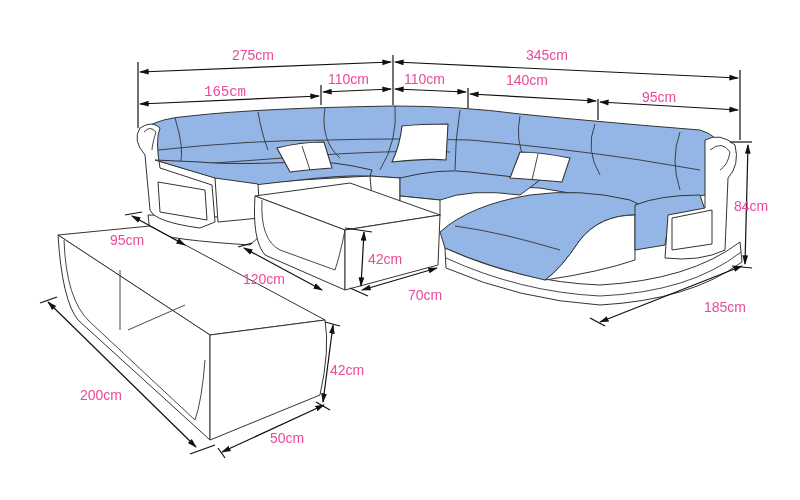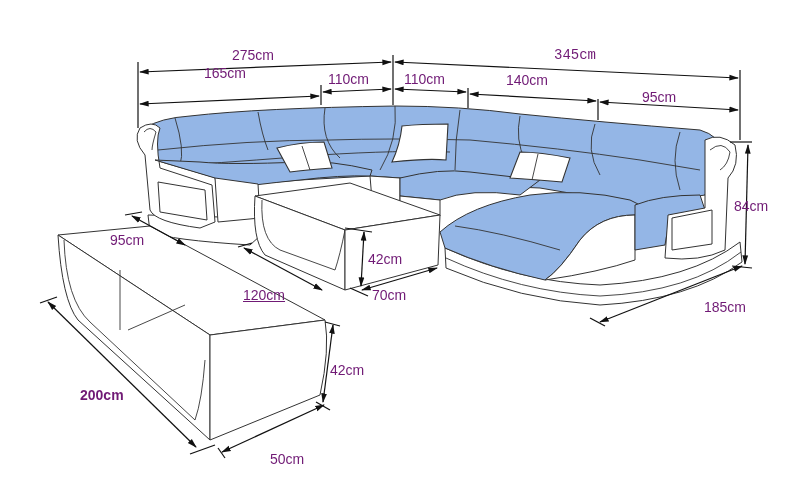--- a/index.html
+++ b/index.html
@@ -1,18 +1,18 @@
 <!DOCTYPE html>
 <html><head>
   <meta charset="utf-8">
   <style>
     html, body { margin: 0; padding: 0; background: #ffffff; }
     body { width: 800px; height: 500px; position: relative; overflow: hidden; font-family: "Liberation Sans", sans-serif; }
     #canvas { position: absolute; left: 0; top: 0; width: 800px; height: 500px; }
-    .dim-label { position: absolute; font-size: 14px; color: #701a75; font-family: "Liberation Sans", sans-serif; white-space: nowrap; line-height: 1; }
+    .dim-label { position: absolute; font-size: 14px; color: #ec4899; font-family: "Liberation Sans", sans-serif; white-space: nowrap; line-height: 1; }
     svg .outline { fill: #ffffff; stroke: #333; stroke-width: 1; stroke-linejoin: round; }
     svg .fabric { fill: #94b6e6; stroke: #333; stroke-width: 1; stroke-linejoin: round; }
     svg .seam { fill: none; stroke: #333; stroke-width: 0.9; }
     svg .pillow { fill: #ffffff; stroke: #333; stroke-width: 1.1; }
     svg .dimline { stroke: #111; stroke-width: 1.2; fill: none; }
     svg .ext { stroke: #111; stroke-width: 1.2; }
   </style>
 </head>
 <body>
 
@@ -137,28 +137,28 @@
       <line class="dimline" x1="333" y1="325" x2="323" y2="402" marker-start="url(#arr)" marker-end="url(#arr)"></line>
 
       <line class="ext" x1="218" y1="448" x2="225" y2="458"></line>
       <line class="ext" x1="316" y1="402" x2="330" y2="410"></line>
       <line class="dimline" x1="222" y1="452" x2="324" y2="405" marker-start="url(#arr)" marker-end="url(#arr)"></line>
     </g>
   </svg>
 
   
   <span class="dim-label" style="left:232px;top:48px;">275cm</span>
-  <span class="dim-label" style="left:204px;top:66px;">165cm</span>
+  <span class="dim-label" style="left:204px;top:85px;font-family:Liberation Mono, monospace;">165cm</span>
   <span class="dim-label" style="left:328px;top:72px;">110cm</span>
-  <span class="dim-label" style="left:554px;top:48px;font-family:Liberation Mono, monospace;">345cm</span>
+  <span class="dim-label" style="left:526px;top:48px;">345cm</span>
   <span class="dim-label" style="left:404px;top:72px;">110cm</span>
   <span class="dim-label" style="left:506px;top:73px;">140cm</span>
   <span class="dim-label" style="left:642px;top:90px;">95cm</span>
   <span class="dim-label" style="left:734px;top:199px;">84cm</span>
   <span class="dim-label" style="left:704px;top:300px;">185cm</span>
   <span class="dim-label" style="left:110px;top:233px;">95cm</span>
-  <span class="dim-label" style="left:243px;top:288px;text-decoration:underline;">120cm</span>
+  <span class="dim-label" style="left:243px;top:272px;">120cm</span>
   <span class="dim-label" style="left:368px;top:252px;">42cm</span>
-  <span class="dim-label" style="left:372px;top:288px;">70cm</span>
-  <span class="dim-label" style="left:80px;top:388px;font-weight:bold;">200cm</span>
+  <span class="dim-label" style="left:408px;top:288px;">70cm</span>
+  <span class="dim-label" style="left:80px;top:388px;">200cm</span>
   <span class="dim-label" style="left:330px;top:363px;">42cm</span>
-  <span class="dim-label" style="left:270px;top:452px;text-align:right;">50cm</span>
+  <span class="dim-label" style="left:270px;top:431px;text-align:right;">50cm</span>
 </div>
 
 </body></html>

